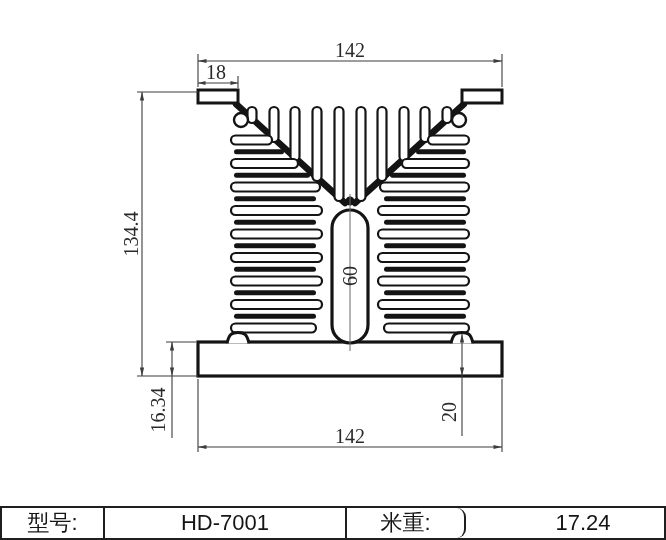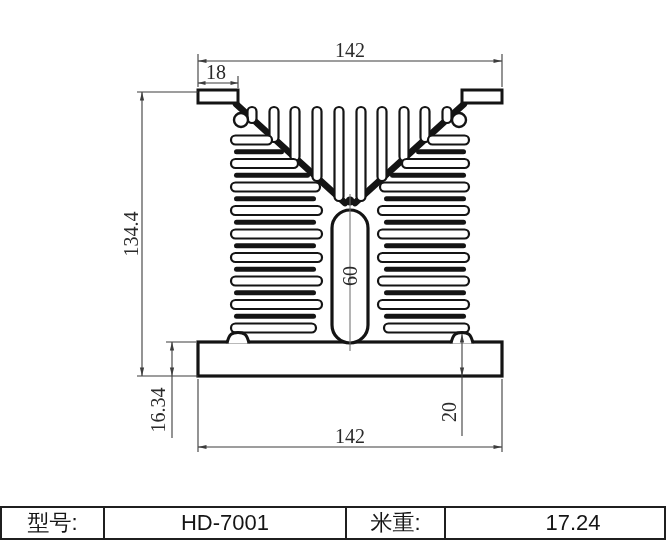--- a/index.html
+++ b/index.html
@@ -7,21 +7,21 @@
          font-family:"Liberation Sans","DejaVu Sans",sans-serif;text-decoration:underline;}
   .drawing{position:absolute;left:0;top:0;}
   
   .spec-table{position:absolute;left:0;top:506px;width:666px;height:34px;
               box-sizing:border-box;border:2px solid #1f1f1f;display:flex;background:#fff;}
   .spec-cell{box-sizing:border-box;display:flex;align-items:center;justify-content:center;
              font-size:22px;color:#151515;white-space:nowrap;overflow:hidden;}
   .spec-cell.divider{border-right:2px solid #1f1f1f;}
   .c1{width:103px;}
   .c2{width:242px;}
-  .c3{width:99px;}
+  .c3{width:119px;border-radius:9px;}
   .c4{flex:1;padding-left:36px;}
   
   .profile{stroke:#141414;fill:none;}
   .profile-fill{stroke:#141414;fill:#ffffff;}
   .slotbar{fill:#141414;stroke:none;}
   .dimline{stroke:#3d3d3d;stroke-width:1.1;fill:none;}
   .dimarrow{fill:#3d3d3d;stroke:none;}
   .dimtext{font-family:"Liberation Serif","DejaVu Serif",serif;font-size:20px;fill:#2a2a2a;}
   .centerline{stroke:#6a6a6a;stroke-width:1;}
 </style>

